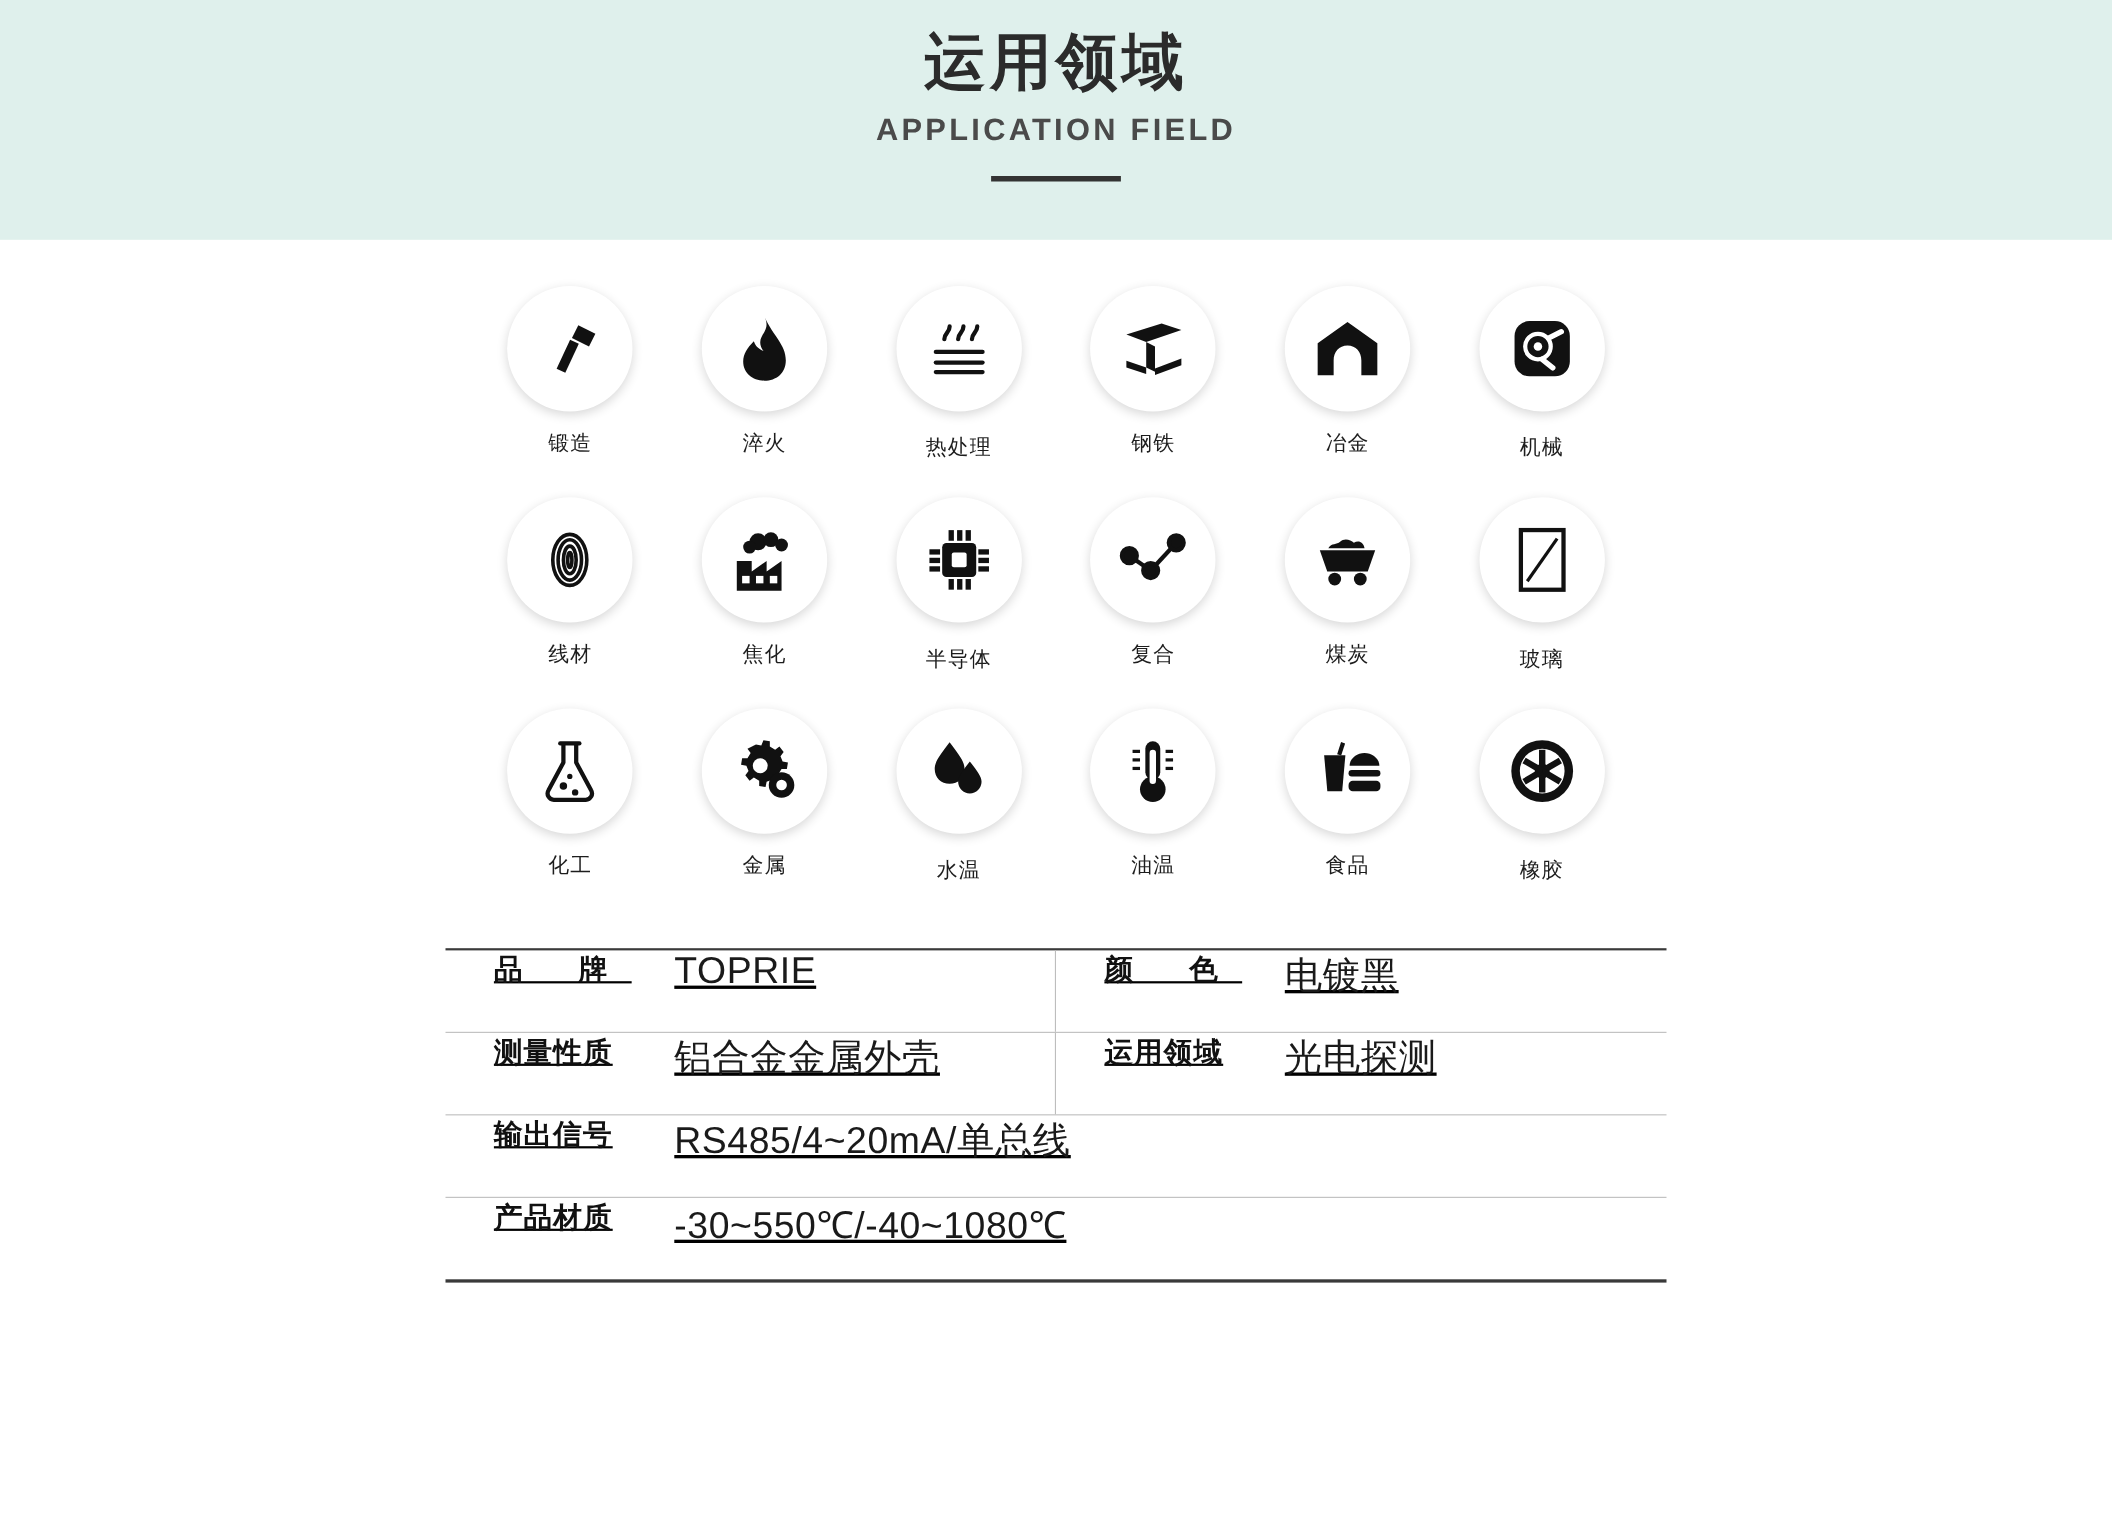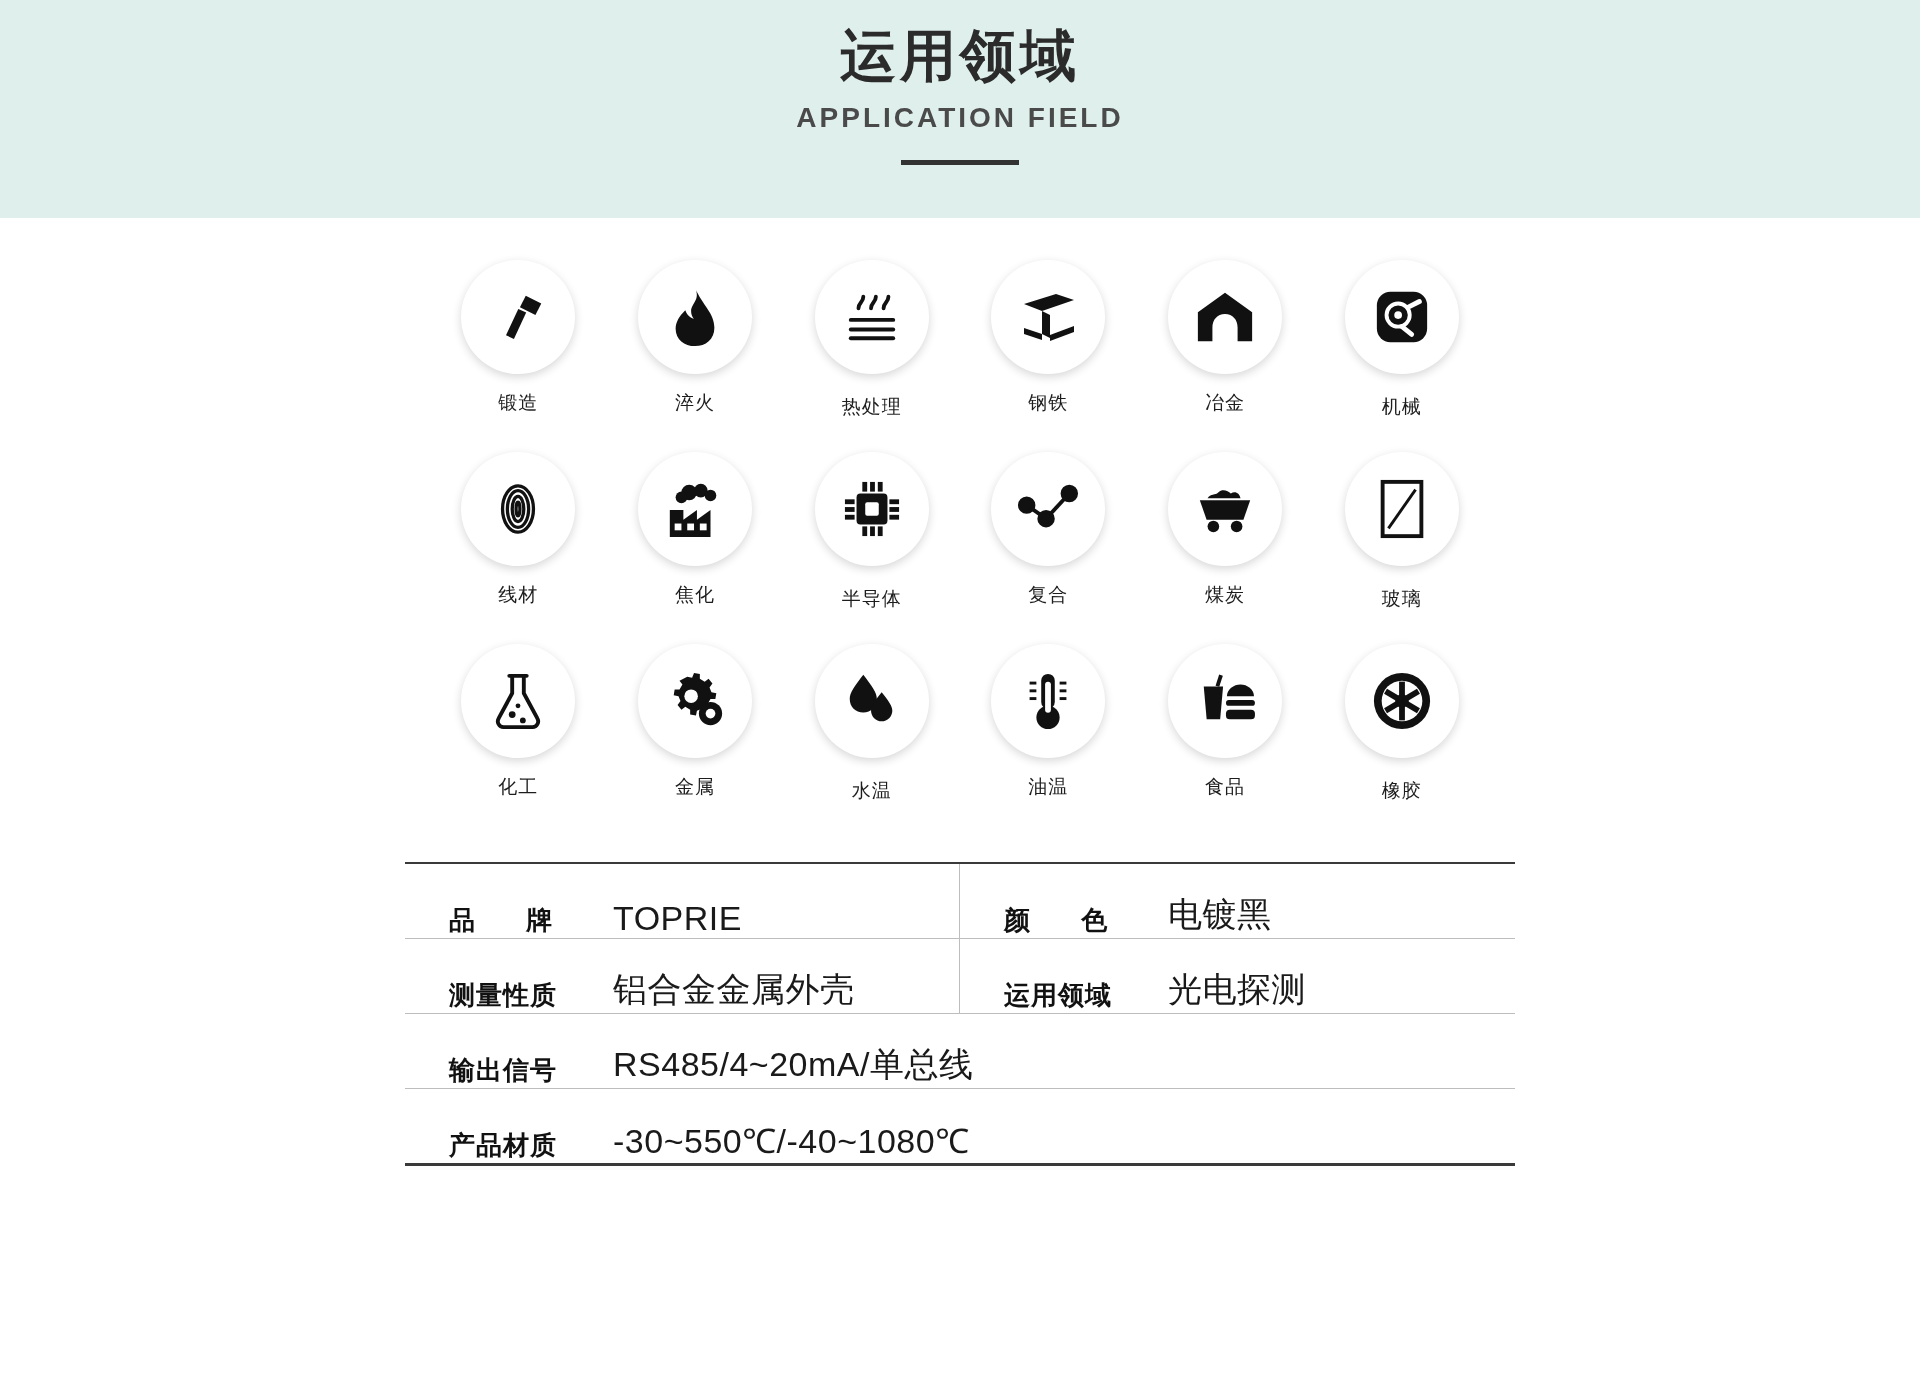--- a/index.html
+++ b/index.html
@@ -95,24 +95,25 @@
   }
   .spec-row {
     display: flex;
     border-bottom: 1px solid #bdbdbd;
   }
   .spec-row:last-child {
     border-bottom: none;
   }
   .spec-cell {
     display: flex;
-    align-items: flex-end;
+    align-items: flex-start;
     height: 74px;
     box-sizing: border-box;
     padding-left: 44px;
+    text-decoration: underline;
   }
   .spec-cell.half {
     width: 50%;
   }
   .spec-cell.half.left {
     border-right: 1px solid #bdbdbd;
   }
   .spec-cell.full {
     width: 100%;
   }

